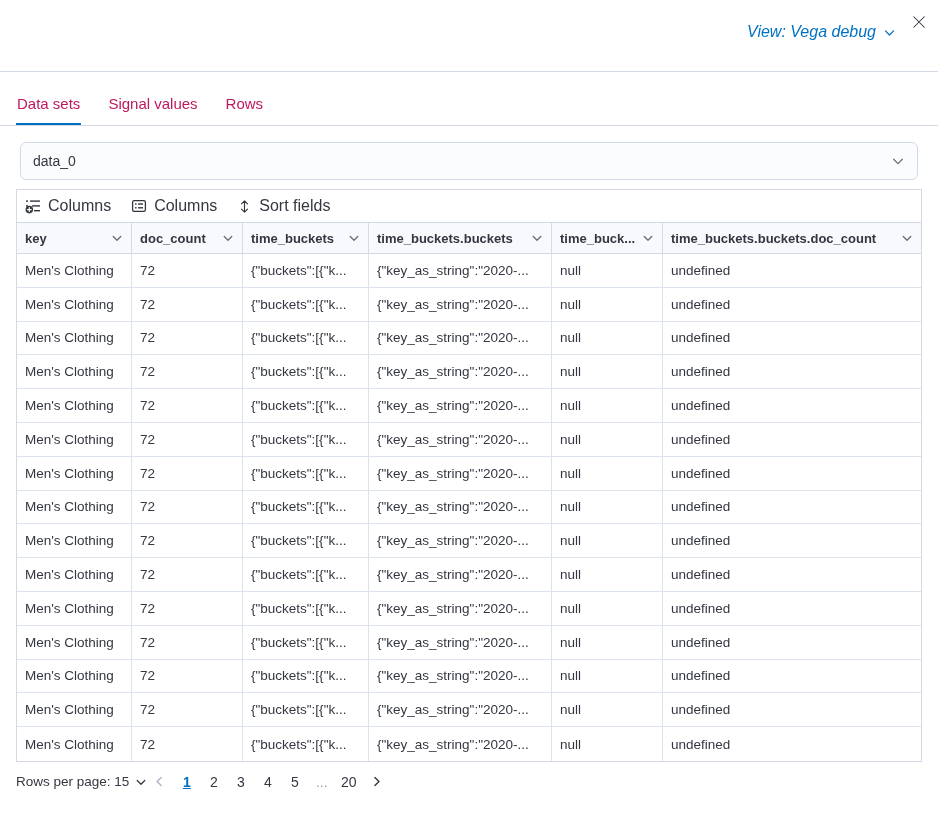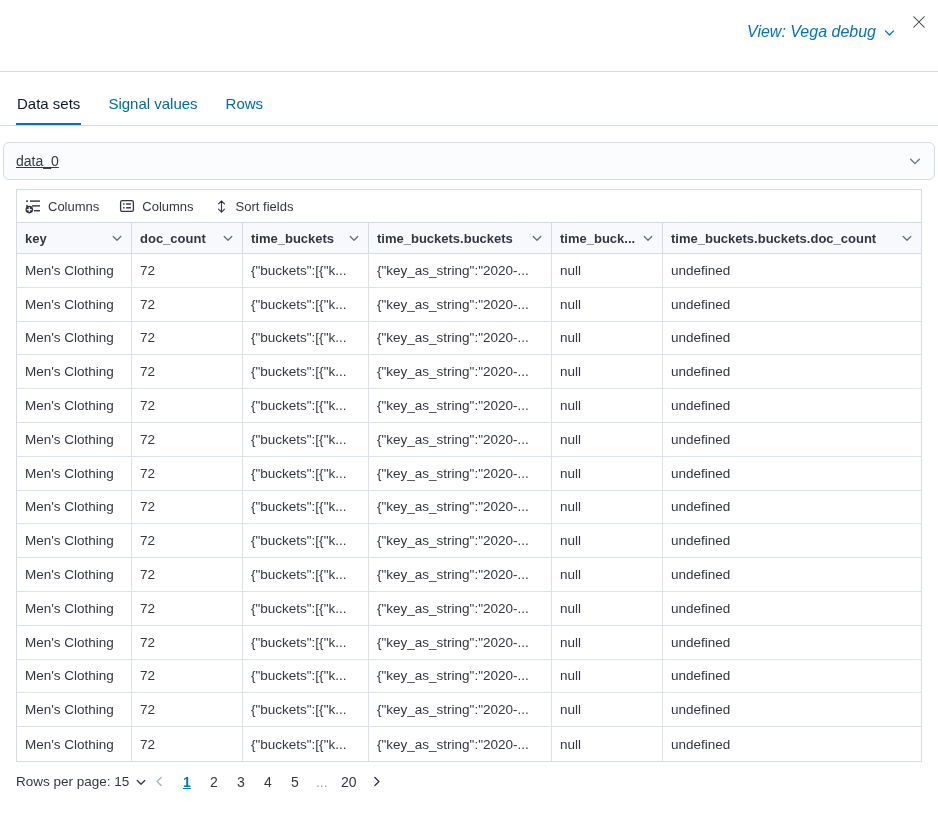--- a/index.html
+++ b/index.html
@@ -9,33 +9,33 @@
   
   .flyout-header { height: 72px; border-bottom: 1px solid #D3DAE6; position: relative; }
   .view-link { position: absolute; right: 42px; top: 23px; display: flex; align-items: center; gap: 7px;
                color: #0071c2; font-size: 16px; cursor: pointer; font-style: italic; }
   .close-btn { position: absolute; right: 10px; top: 13px; width: 18px; height: 18px; cursor: pointer;
                display: flex; align-items: center; justify-content: center; }
 
   
   .tabs-wrap { border-bottom: 1px solid #D3DAE6; padding: 0 16px; margin-top: 14px; }
   .tabs { display: flex; gap: 26px; }
-  .tab { font-size: 15px; padding: 9px 1px 11px; color: #0369a1; cursor: pointer; border-bottom: 2px solid transparent; }
-  .tab.active { color: #0f172a; border-bottom-color: #0071c2; }
-
-  
-  .select-row { margin: 16px 3px 0; text-decoration: underline; }
+  .tab { font-size: 15px; padding: 9px 1px 11px; color: #be185d; cursor: pointer; border-bottom: 2px solid transparent; }
+  .tab.active { color: #be185d; border-bottom-color: #0071c2; }
+
+  
+  .select-row { margin: 16px 20px 0; }
   .dataset-select { height: 38px; border: 1px solid #D3DAE6; border-radius: 6px; background: #FBFCFD;
                     display: flex; align-items: center; padding: 0 12px; font-size: 14px; cursor: pointer; }
   .dataset-select .sel-label { flex: 1; }
 
   
   .grid { margin: 9px 16px 0; border: 1px solid #D3DAE6; }
   .grid-toolbar { height: 33px; display: flex; align-items: center; gap: 20px; padding: 0 8px; border-bottom: 1px solid #D3DAE6; }
-  .toolbar-btn { display: flex; align-items: center; gap: 7px; font-size: 13px; color: #343741; cursor: pointer; }
+  .toolbar-btn { display: flex; align-items: center; gap: 7px; font-size: 16px; color: #343741; cursor: pointer; }
 
   .hrow { display: flex; height: 31px; background: #F8F9FC; border-bottom: 1px solid #D3DAE6; }
   .hcell { display: flex; align-items: center; justify-content: space-between; padding: 0 8px;
            font-size: 13px; font-weight: bold; border-right: 1px solid #D3DAE6; cursor: pointer;
            white-space: nowrap; overflow: hidden; flex-shrink: 0; }
   .hcell .hlabel { overflow: hidden; text-overflow: ellipsis; }
   .hcell svg { flex-shrink: 0; margin-left: 4px; }
 
   .trow { display: flex; height: 33.8px; border-bottom: 1px solid #DDE3EC; background: #fff; }
   .trow:last-child { border-bottom: none; }

